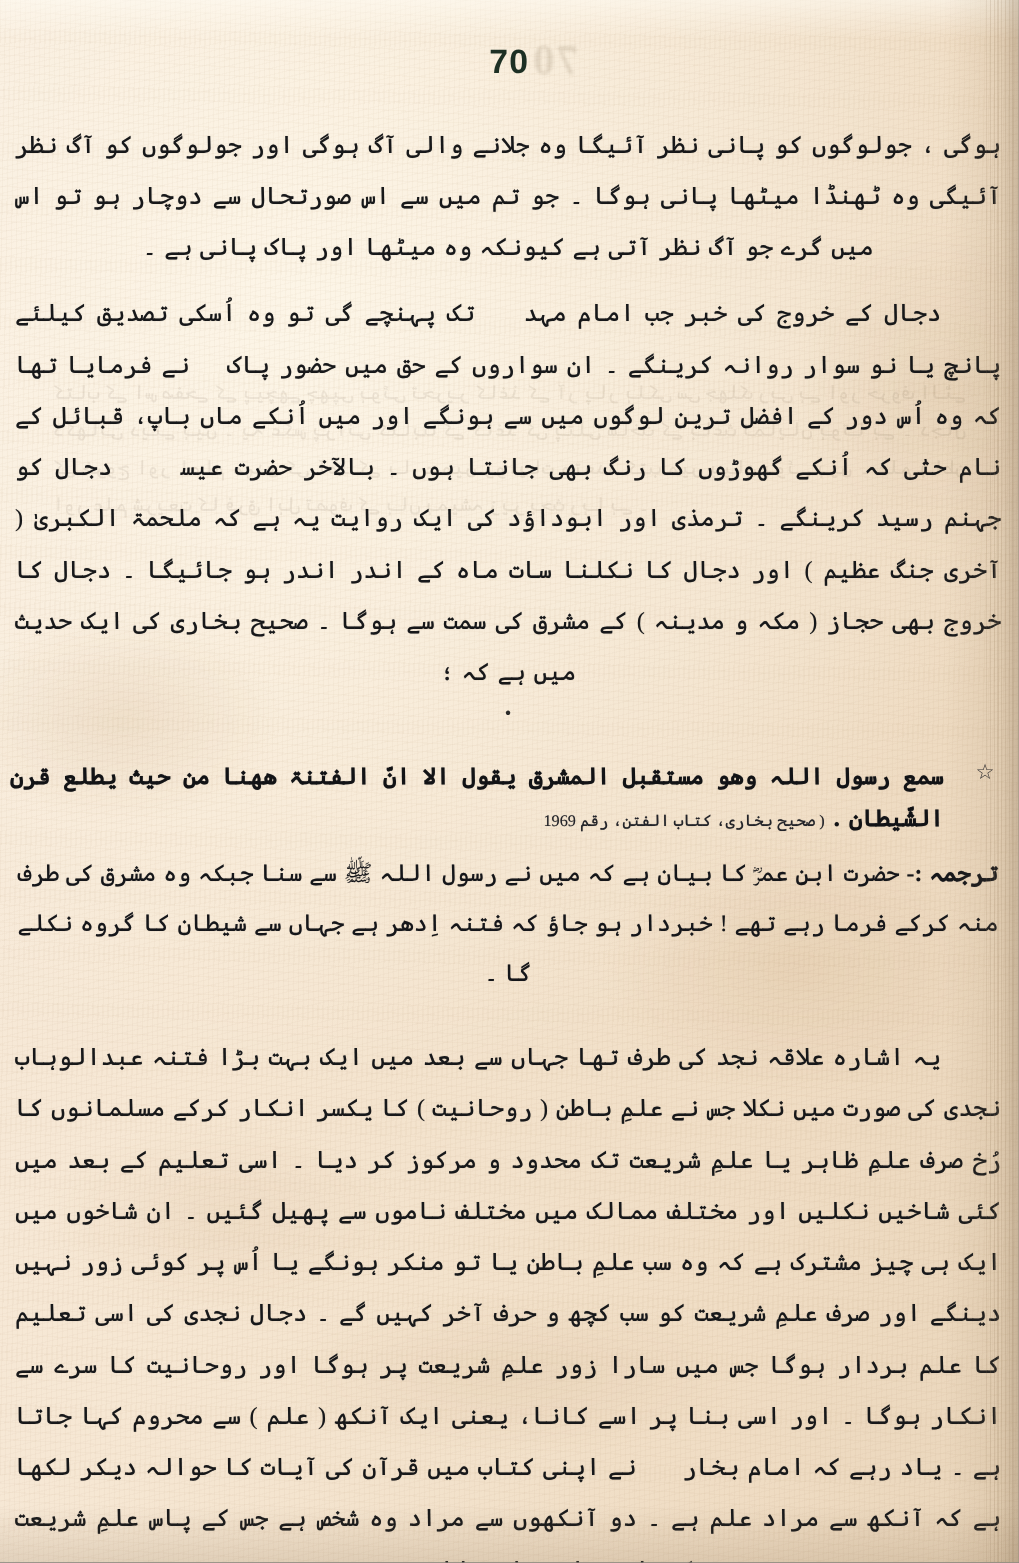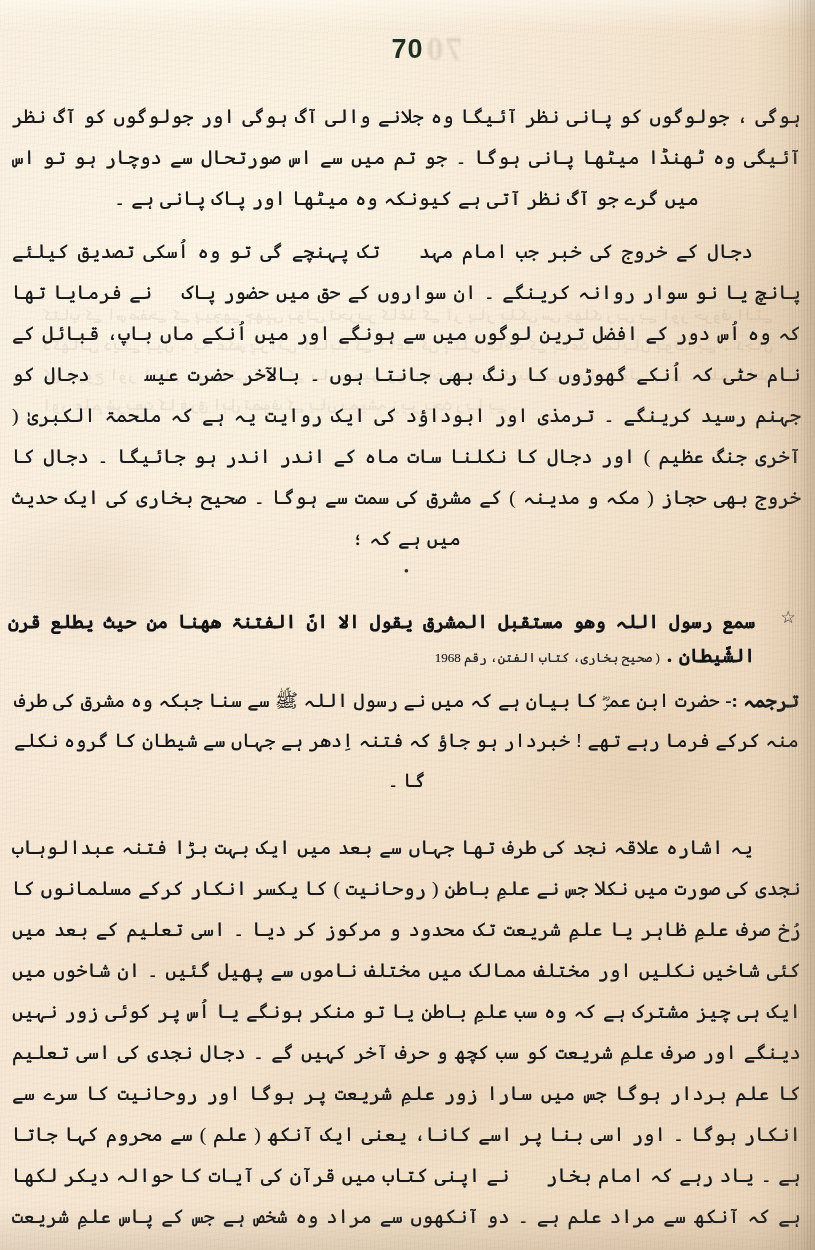--- a/index.html
+++ b/index.html
@@ -154,21 +154,21 @@
 
     <p class="para">دجال کے خروج کی خبر جب امام مہدیؒ تک پہنچے گی تو وہ اُسکی تصدیق کیلئے پانچ یا نو سوار روانہ کرینگے ۔ ان سواروں کے حق میں حضور پاک ﷺ نے فرمایا تھا کہ وہ اُس دور کے افضل ترین لوگوں میں سے ہونگے اور میں اُنکے ماں باپ، قبائل کے نام حتٰی کہ اُنکے گھوڑوں کا رنگ بھی جانتا ہوں ۔ بالآخر حضرت عیسیٰؑ دجال کو جہنم رسید کرینگے ۔ ترمذی اور ابوداؤد کی ایک روایت یہ ہے کہ ملحمۃ الکبریٰ ( آخری جنگ عظیم ) اور دجال کا نکلنا سات ماہ کے اندر اندر ہو جائیگا ۔ دجال کا خروج بھی حجاز ( مکہ و مدینہ ) کے مشرق کی سمت سے ہوگا ۔ صحیح بخاری کی ایک حدیث میں ہے کہ ؛</p>
 
     <span class="sep-dot">•</span>
 
     <div class="hadith-block">
       <div class="hadith-row">
         <div class="star">☆</div>
         <div class="arabic">
           <span>سمع رسول اللہ وھو مستقبل المشرق یقول الا انّ الفتنۃ ھھنا من حیث یطلع قرن الشّیطان .</span>
-          <span class="cite">( صحیح بخاری، کتاب الفتن، رقم 1968</span>
+          <span class="cite">( صحیح بخاری، کتاب الفتن، رقم 1969</span>
         </div>
       </div>
       <div class="translation">
         <span class="tr-label">ترجمہ :-</span>
         <span>حضرت ابنِ عمرؓ کا بیان ہے کہ میں نے رسول اللہ ﷺ سے سنا جبکہ وہ مشرق کی طرف منہ کرکے فرما رہے تھے ! خبردار ہو جاؤ کہ فتنہ اِدھر ہے جہاں سے شیطان کا گروہ نکلے گا ۔</span>
       </div>
     </div>
 
     <p class="para">یہ اشارہ علاقہ نجد کی طرف تھا جہاں سے بعد میں ایک بہت بڑا فتنہ عبدالوہاب نجدی کی صورت میں نکلا جس نے علمِ باطن ( روحانیت ) کا یکسر انکار کرکے مسلمانوں کا رُخ صرف علمِ ظاہر یا علمِ شریعت تک محدود و مرکوز کر دیا ۔ اسی تعلیم کے بعد میں کئی شاخیں نکلیں اور مختلف ممالک میں مختلف ناموں سے پھیل گئیں ۔ ان شاخوں میں ایک ہی چیز مشترک ہے کہ وہ سب علمِ باطن یا تو منکر ہونگے یا اُس پر کوئی زور نہیں دینگے اور صرف علمِ شریعت کو سب کچھ و حرف آخر کہیں گے ۔ دجال نجدی کی اسی تعلیم کا علم بردار ہوگا جس میں سارا زور علمِ شریعت پر ہوگا اور روحانیت کا سرے سے انکار ہوگا ۔ اور اسی بنا پر اسے کانا، یعنی ایک آنکھ ( علم ) سے محروم کہا جاتا ہے ۔ یاد رہے کہ امام بخاریؒ نے اپنی کتاب میں قرآن کی آیات کا حوالہ دیکر لکھا ہے کہ آنکھ سے مراد علم ہے ۔ دو آنکھوں سے مراد وہ شخص ہے جس کے پاس علمِ شریعت کیساتھ ساتھ علمِ باطن بھی ہو ۔</p>
 

